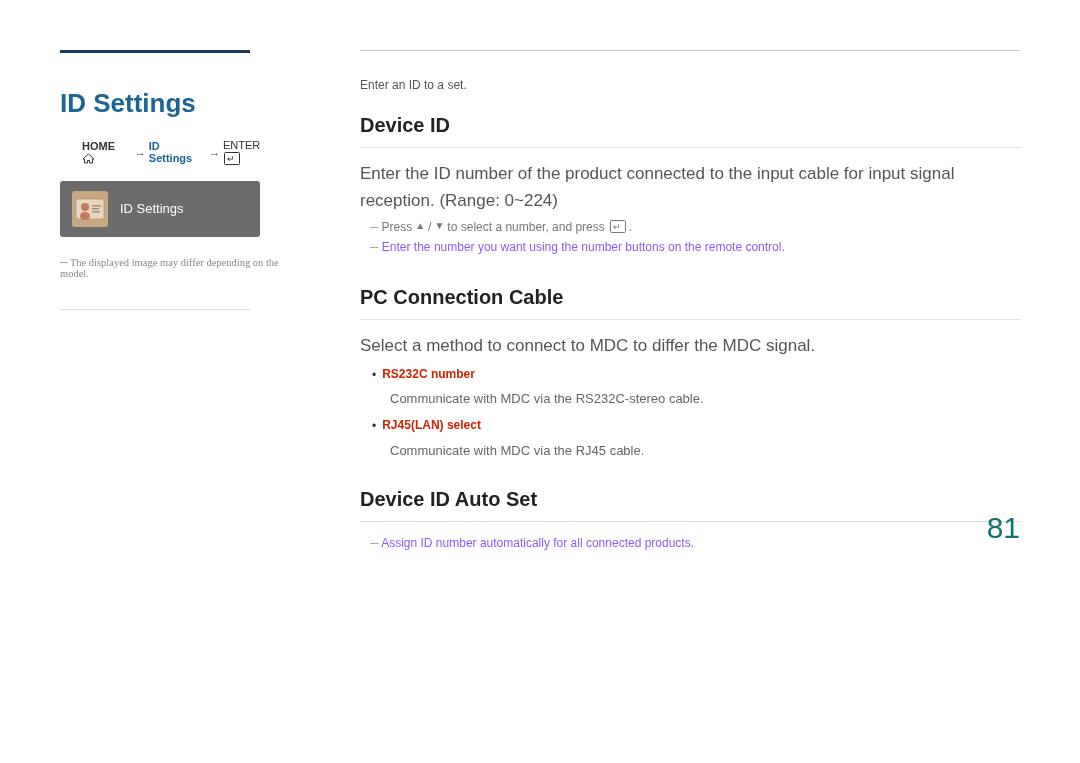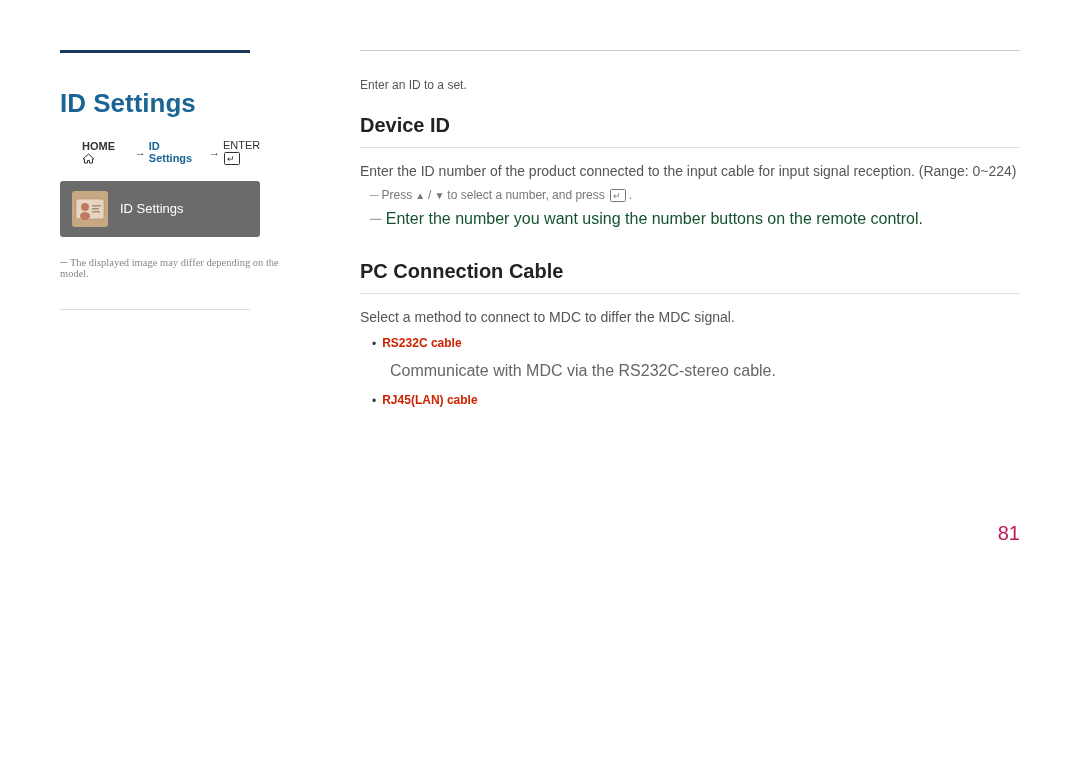--- a/index.html
+++ b/index.html
@@ -154,29 +154,29 @@
     }
 
     .section-divider {
       width: 100%;
       height: 1px;
       background: #e0e0e0;
       margin-bottom: 12px;
     }
 
     .section-text {
-      font-size: 14px;
+      font-size: 17px;
       color: #555;
       margin-bottom: 6px;
       line-height: 1.6;
     }
 
     .section-sub {
-      font-size: 16px;
-      color: #14532d;
+      font-size: 12px;
+      color: #8b5cf6;
       margin-bottom: 4px;
       margin-left: 10px;
       line-height: 1.6;
       position: relative;
     }
 
     .section-sub::before {
       content: '─ ';
       color: #999;
     }
@@ -199,36 +199,36 @@
       flex-shrink: 0;
     }
 
     .bullet-label {
       color: #cc2200;
       font-weight: bold;
     }
 
     .bullet-desc {
       color: #666;
-      font-size: 16px;
+      font-size: 13px;
       margin-left: 30px;
       margin-bottom: 8px;
       line-height: 1.5;
     }
 
     .section-block {
       margin-bottom: 28px;
     }
 
     .page-number {
       position: absolute;
       bottom: 30px;
       right: 60px;
-      font-size: 20px;
-      color: #be185d;
+      font-size: 30px;
+      color: #0f766e;
       font-weight: 300;
     }
 
     
     .home-icon-svg {
       display: inline-block;
       vertical-align: middle;
       margin-right: 1px;
     }
 
@@ -238,21 +238,21 @@
       margin-left: 1px;
     }
 
     
     .press-line {
       font-size: 12px;
       color: #777;
       margin-bottom: 4px;
       margin-left: 10px;
       display: flex;
-      align-items: center;
+      align-items: flex-start;
       gap: 3px;
     }
 
     .press-line::before {
       content: '─ ';
       color: #999;
     }
 
     .arrow-icon {
       display: inline-block;
@@ -335,27 +335,33 @@
       <p class="section-sub">Enter the number you want using the number buttons on the remote control.</p>
     </div>
 
     <div class="section-block">
       <div class="section-title">PC Connection Cable</div>
       <div class="section-divider"></div>
       <p class="section-text">Select a method to connect to MDC to differ the MDC signal.</p>
 
       <div class="bullet-item">
         <span class="bullet-dot">•</span>
-        <span class="bullet-label">RS232C cable</span>
+        <span class="bullet-label">RS232C number</span>
       </div>
       <p class="bullet-desc">Communicate with MDC via the RS232C-stereo cable.</p>
 
       <div class="bullet-item">
         <span class="bullet-dot">•</span>
-        <span class="bullet-label">RJ45(LAN) cable</span>
+        <span class="bullet-label">RJ45(LAN) select</span>
       </div>
-    </div>
-
+      <p class="bullet-desc">Communicate with MDC via the RJ45 cable.</p>
+    </div>
+
+    <div class="section-block">
+      <div class="section-title">Device ID Auto Set</div>
+      <div class="section-divider"></div>
+      <p class="section-sub">Assign ID number automatically for all connected products.</p>
+    </div>
 
     <div class="page-number">81</div>
   </div>
 
 </div>
 
 </body></html>

